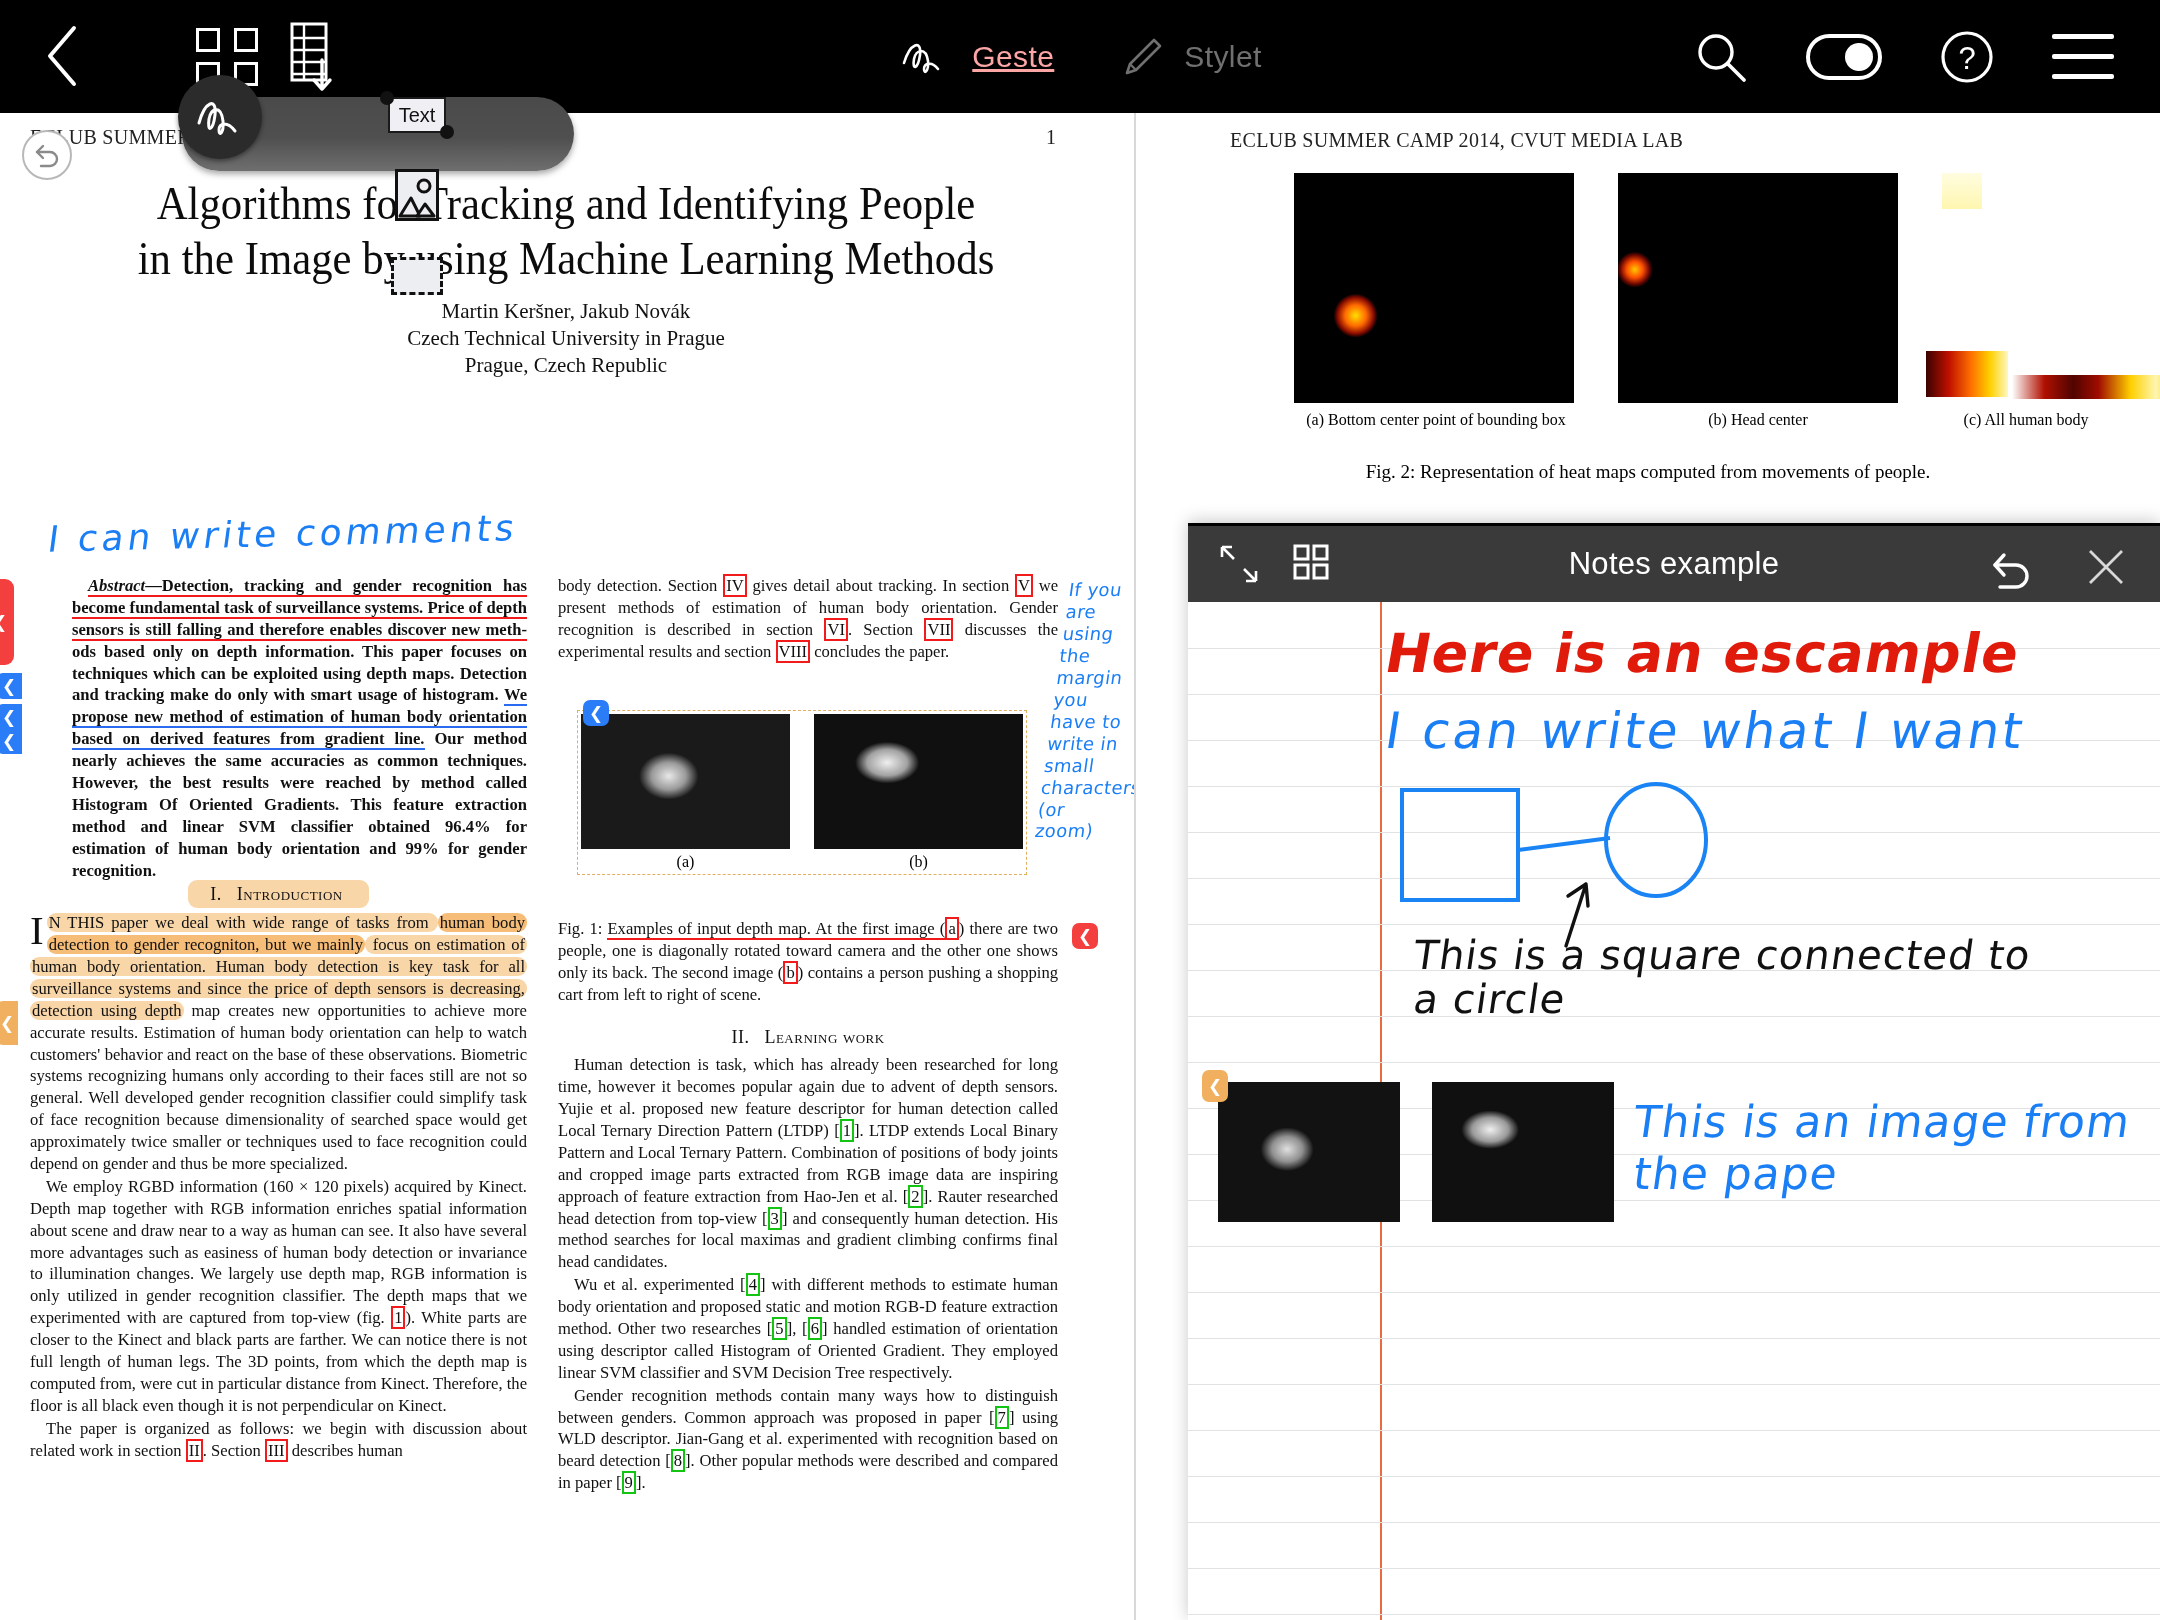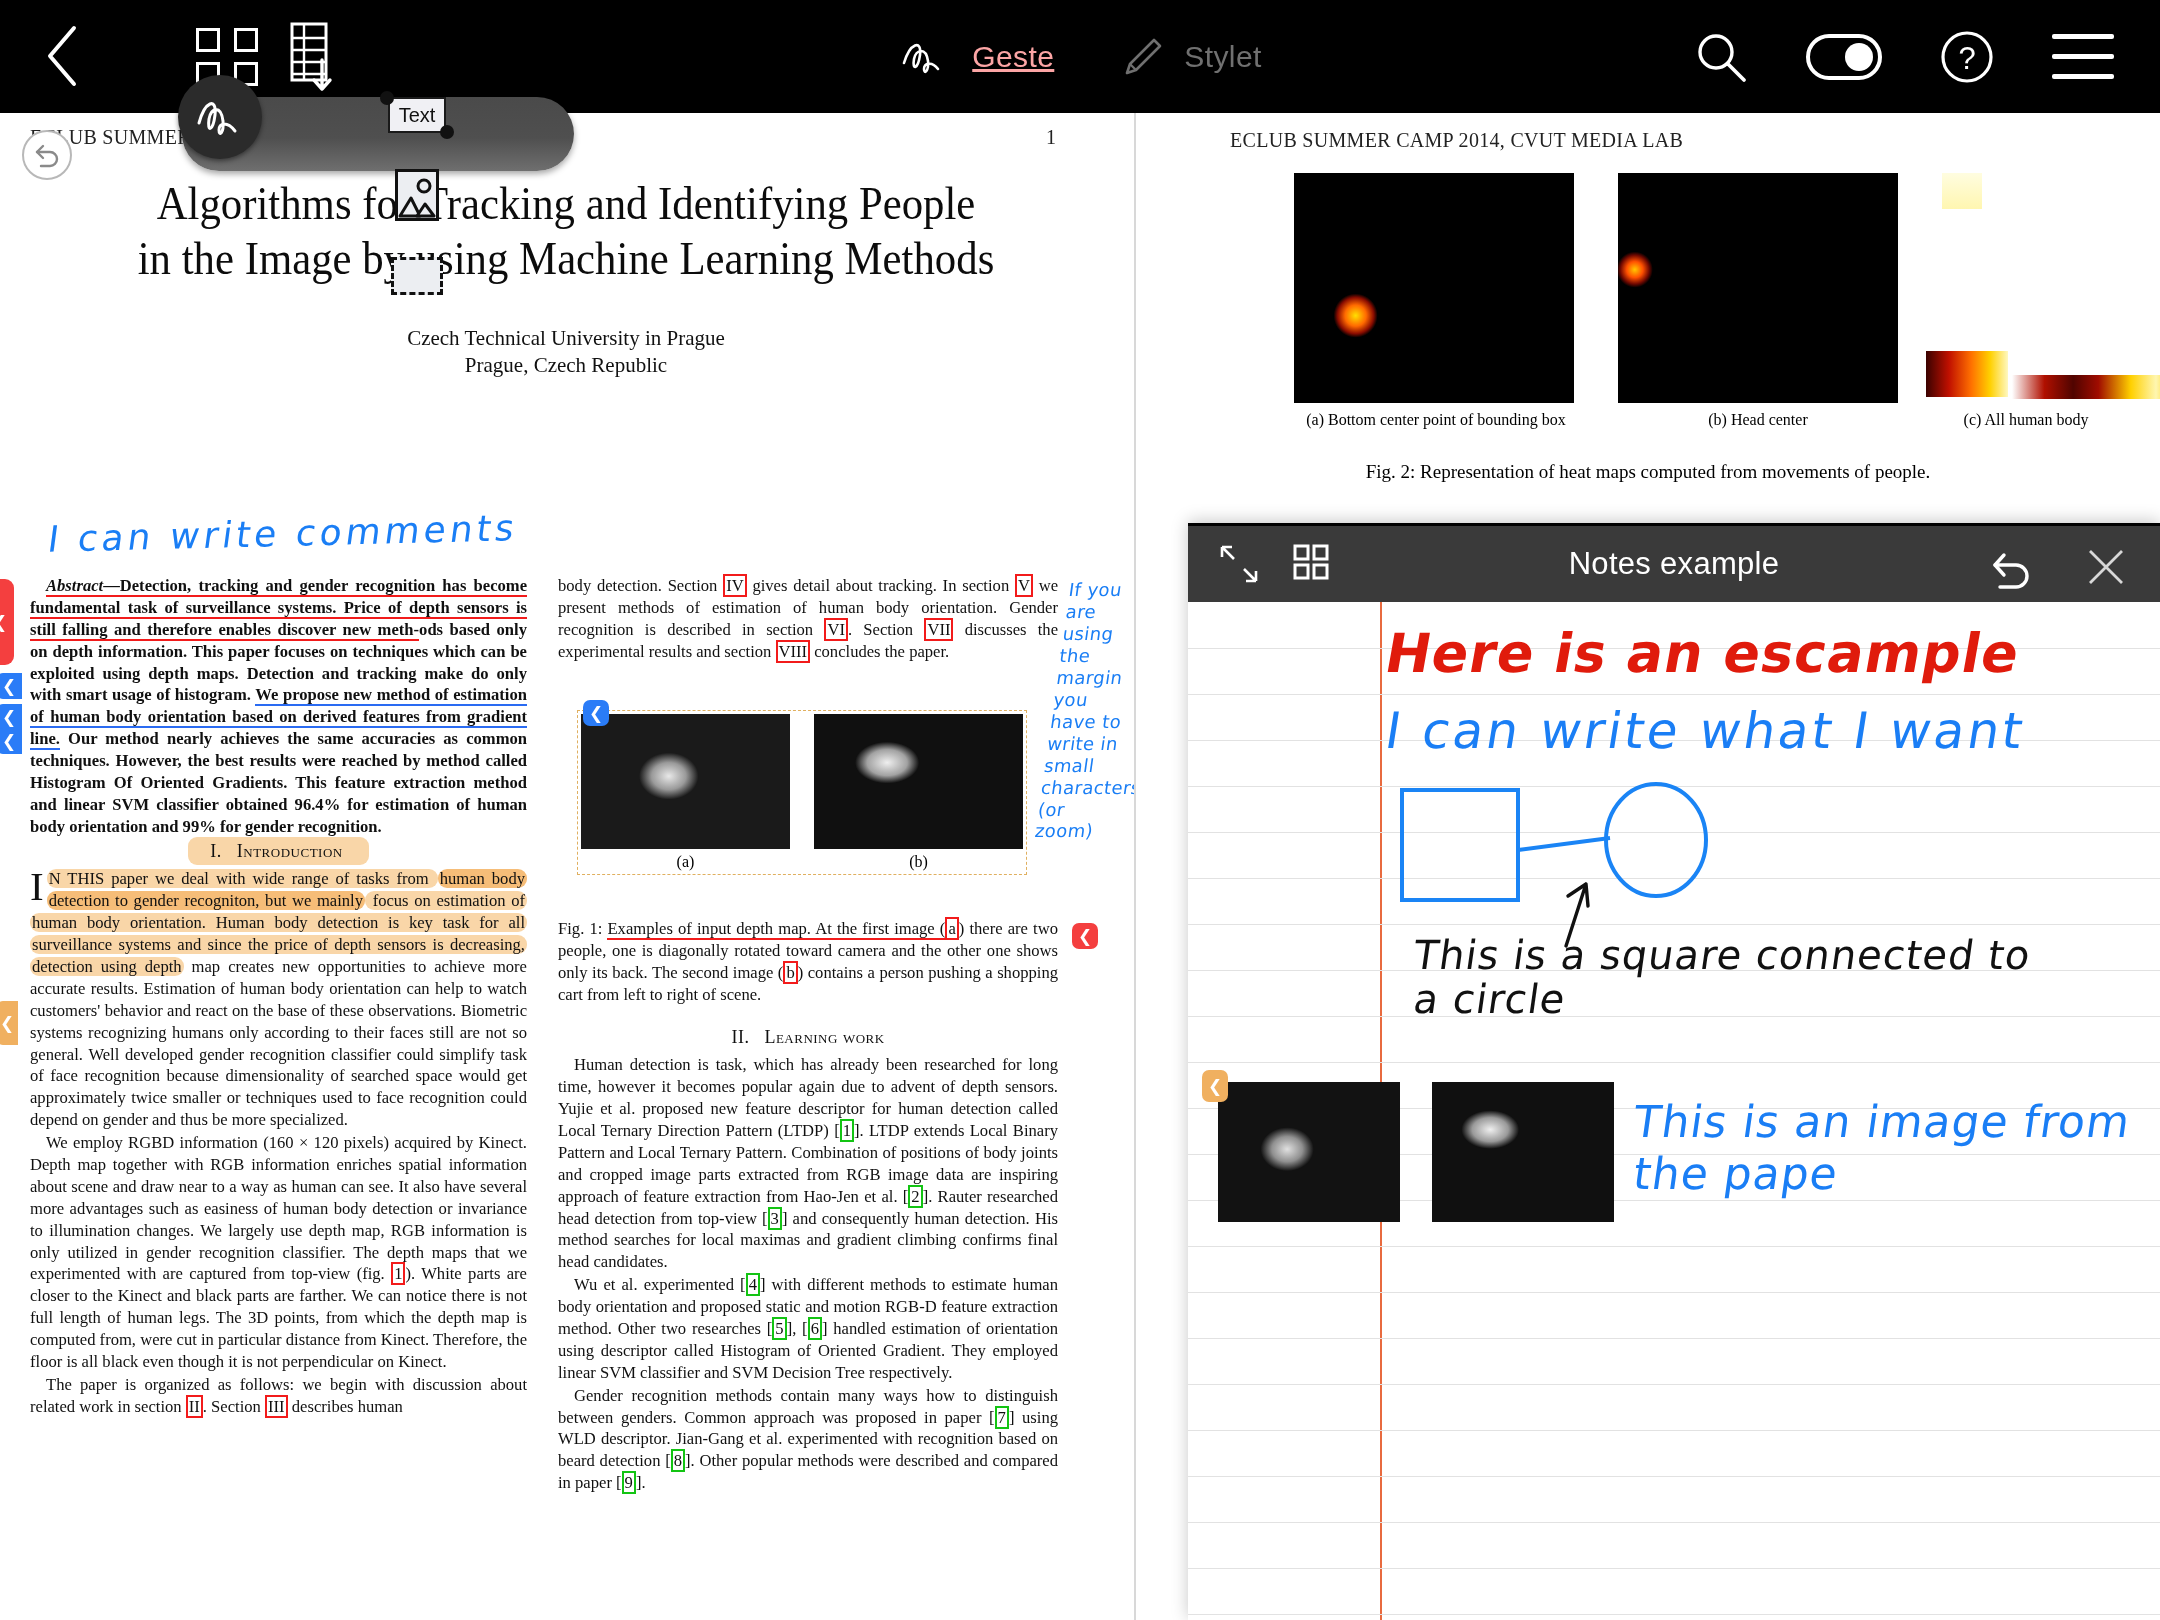--- a/index.html
+++ b/index.html
@@ -79,21 +79,21 @@
     font-family: "Liberation Serif", serif; font-size: 46px; color: #0c0c0c;
     text-align: center; line-height: 1.24; font-weight: 400;
     transform: scaleX(0.93); transform-origin: center;
   }
   .paper-authors { font-family:"Liberation Serif", serif; font-size: 21px; text-align: center; line-height: 1.45; color: #111; }
 
   .col { font-family: "Liberation Serif", serif; font-size: 16.6px; line-height: 1.32;
          text-align: justify; color: #101010; }
   .col p { margin-bottom: 1px; text-indent: 16px; }
   .abs { font-weight: bold; }
-  .abs p { text-indent: 16px; }
+  .abs p { text-indent: 16px; margin-left: 42px; }
   .kw { font-style: italic; font-weight: bold; }
   .sechead { font-family:"Liberation Serif", serif; font-size: 18px; text-align: center;
              font-variant: small-caps; letter-spacing: .5px; margin: 11px 0 5px; }
 
   .u-red { border-bottom: 2.5px solid #f21b1b; }
   .u-blue { border-bottom: 2.5px solid #2a6bf2; }
   .hl-orange { background: #f9d6a8; border-radius: 9px; padding: 0 2px; box-decoration-break: clone; -webkit-box-decoration-break: clone; }
   .hl-orange2 { background: #f6bd78; border-radius: 9px; padding: 0 2px; box-decoration-break: clone; -webkit-box-decoration-break: clone; }
   .bx-red { border: 2px solid #f21b1b; padding: 0 1px; }
   .bx-green { border: 2px solid #13c413; padding: 0 1px; }
@@ -137,20 +137,21 @@
 <div id="app">
 
   <div class="pageL">
 
     <div style="position:absolute;left:30px;top:13px;" class="runhead">ECLUB SUMMER CAMP 2014, CVUT MEDIA LAB</div>
     <div style="position:absolute;left:1046px;top:13px;" class="runhead">1</div>
 
     <div style="position:absolute;left:46px;top:62px;width:1040px;" class="paper-title">Algorithms for Tracking and Identifying People</div>
     <div style="position:absolute;left:46px;top:117px;width:1040px;" class="paper-title">in the Image by using Machine Learning Methods</div>
 
+    <div style="position:absolute;left:46px;top:183px;width:1040px;" class="paper-authors">Martin Keršner, Jakub Novák</div>
     <div style="position:absolute;left:46px;top:210px;width:1040px;" class="paper-authors">Czech Technical University in Prague</div>
     <div style="position:absolute;left:46px;top:237px;width:1040px;" class="paper-authors">Prague, Czech Republic</div>
 
     <div class="hw hand-blue" style="position:absolute;left:48px;top:400px;font-size:36px;transform:rotate(-1.4deg) skewX(-9deg);letter-spacing:4px;">I can write comments</div>
 
     <div class="col" style="position:absolute;left:30px;top:462px;width:497px;">
       <div class="abs">
         <p>
           <span style="font-style:italic" class="u-red">Abstract</span><span class="u-red">—Detection, tracking and gender recognition has become fundamental task of surveillance systems. Price of depth sensors is still falling and therefore enables discover new meth-</span><span>ods based only on depth information. This paper focuses on techniques which can be exploited using depth maps. Detection and tracking make do only with smart usage of histogram. </span><span class="u-blue">We propose new method of estimation of human body orientation based on derived features from gradient line.</span><span> Our method nearly achieves the same accuracies as common techniques. However, the best results were reached by method called Histogram Of Oriented Gradients. This feature extraction method and linear SVM classifier obtained 96.4% for estimation of human body orientation and 99% for gender recognition.</span>
         </p>

